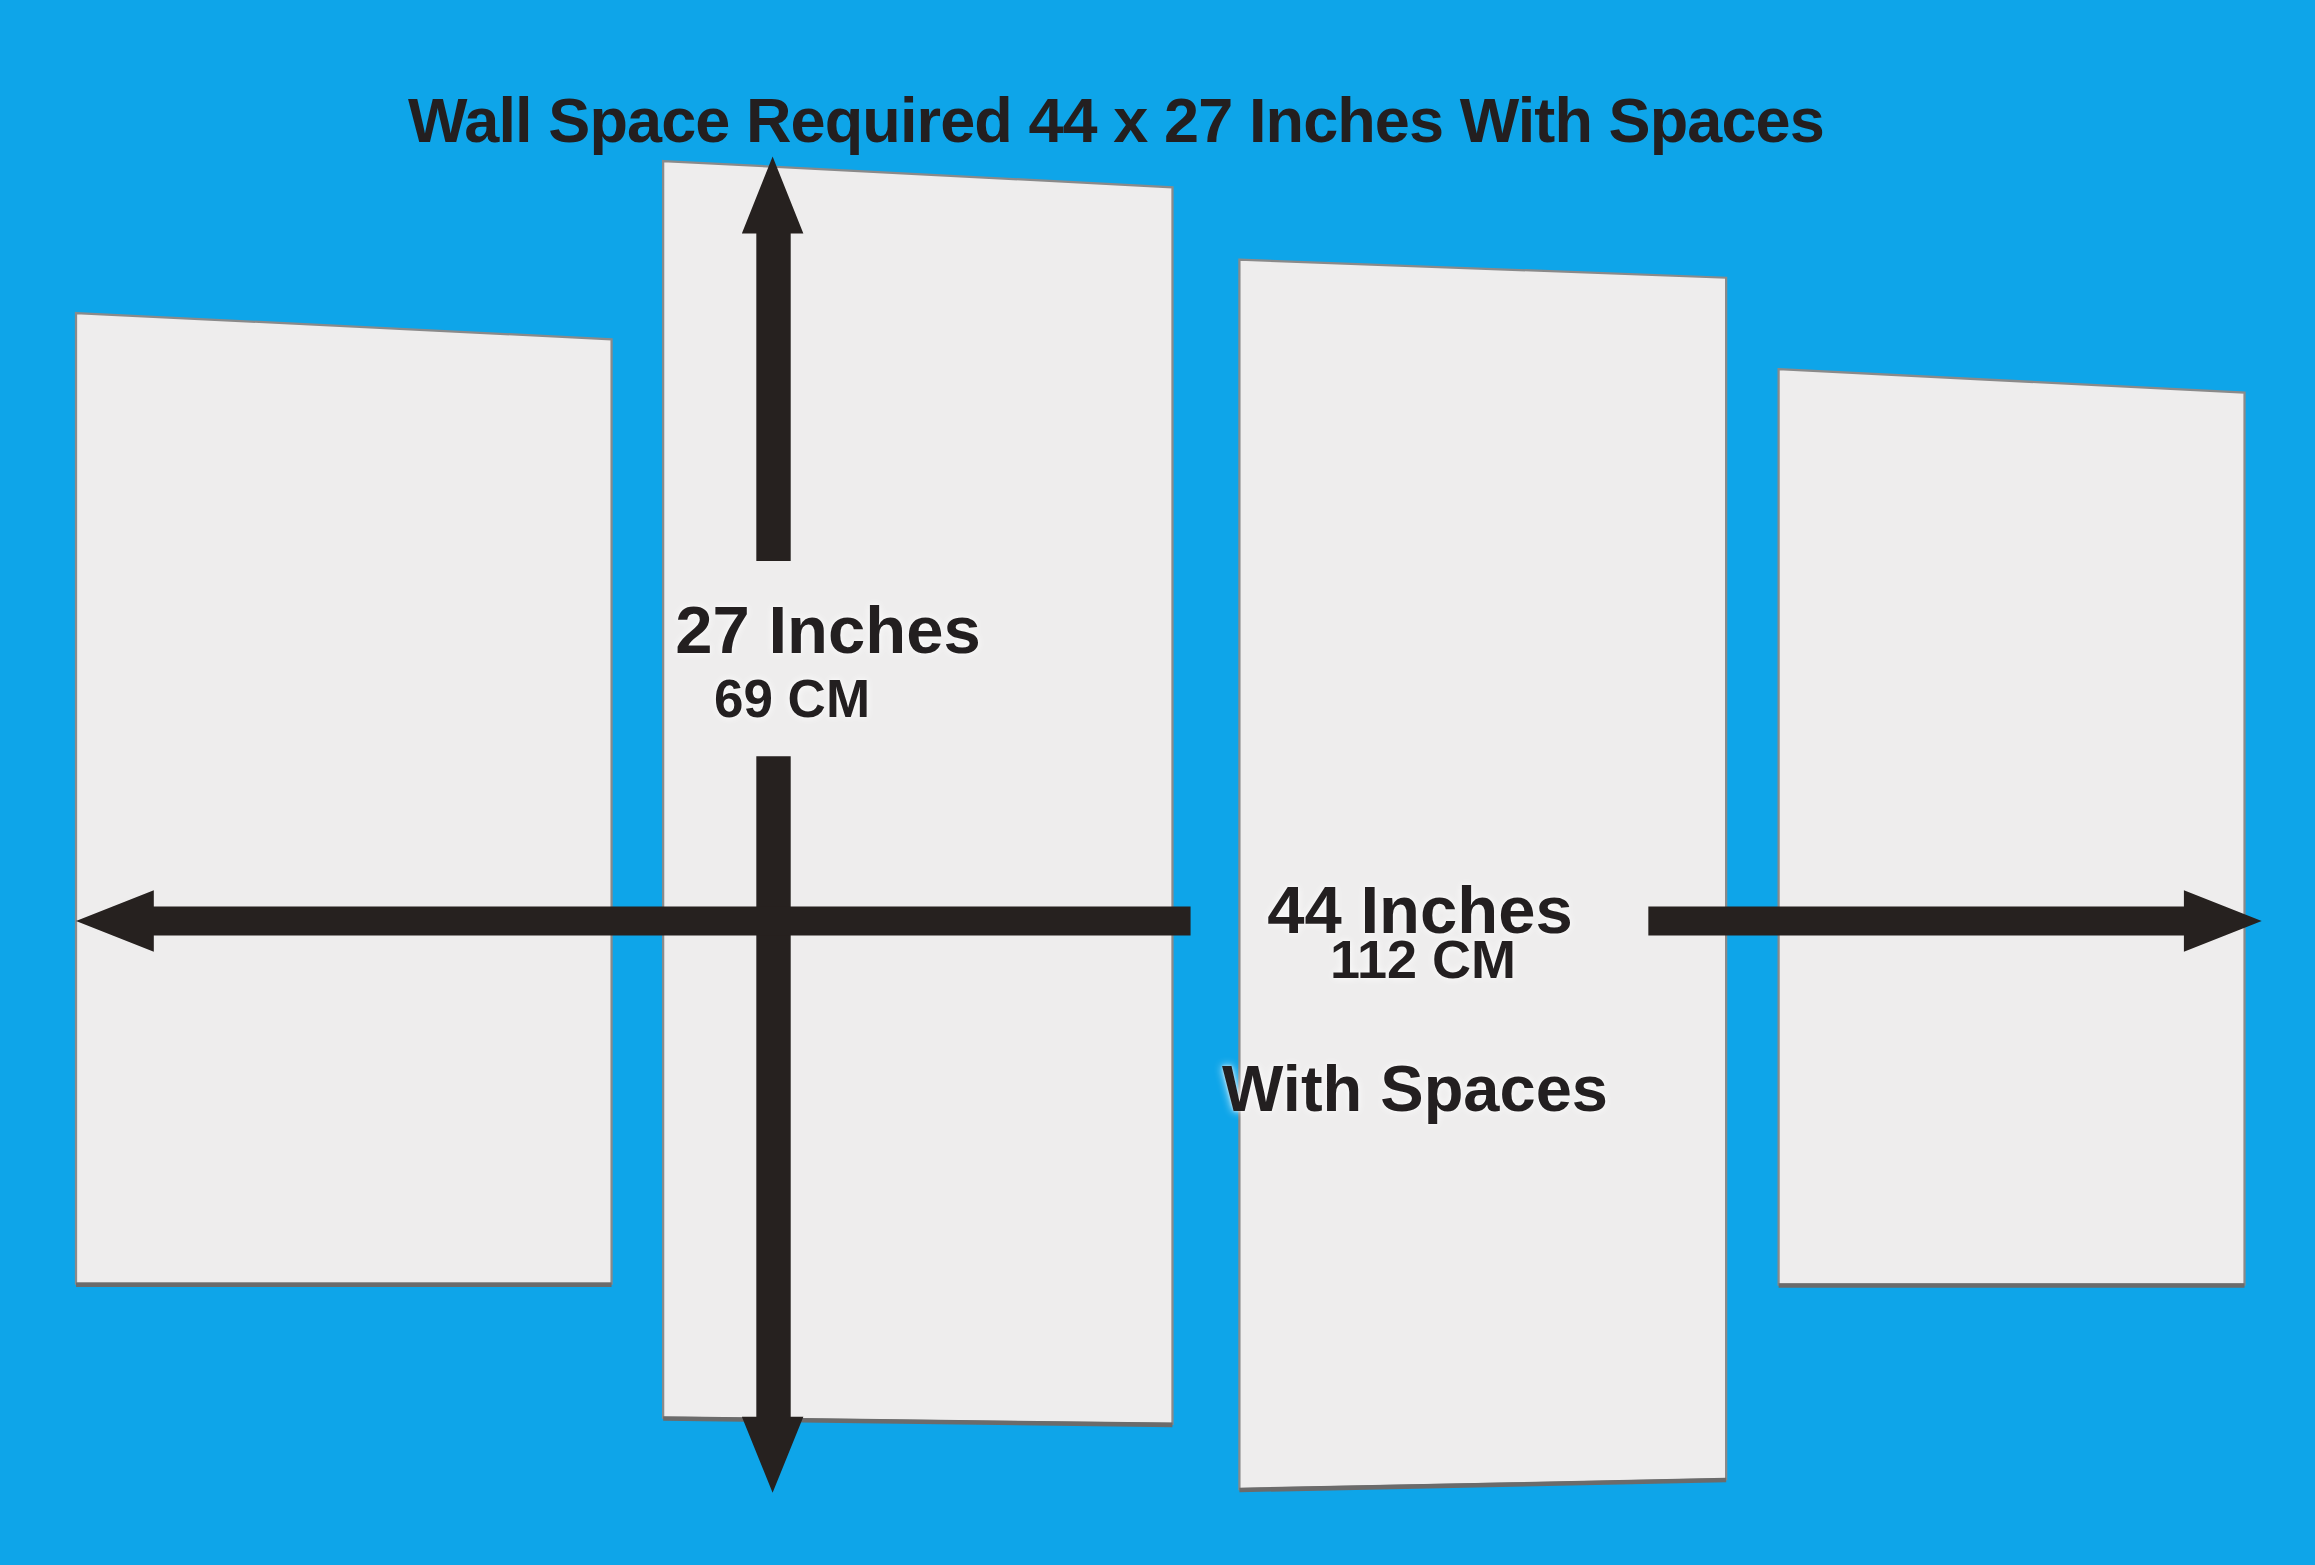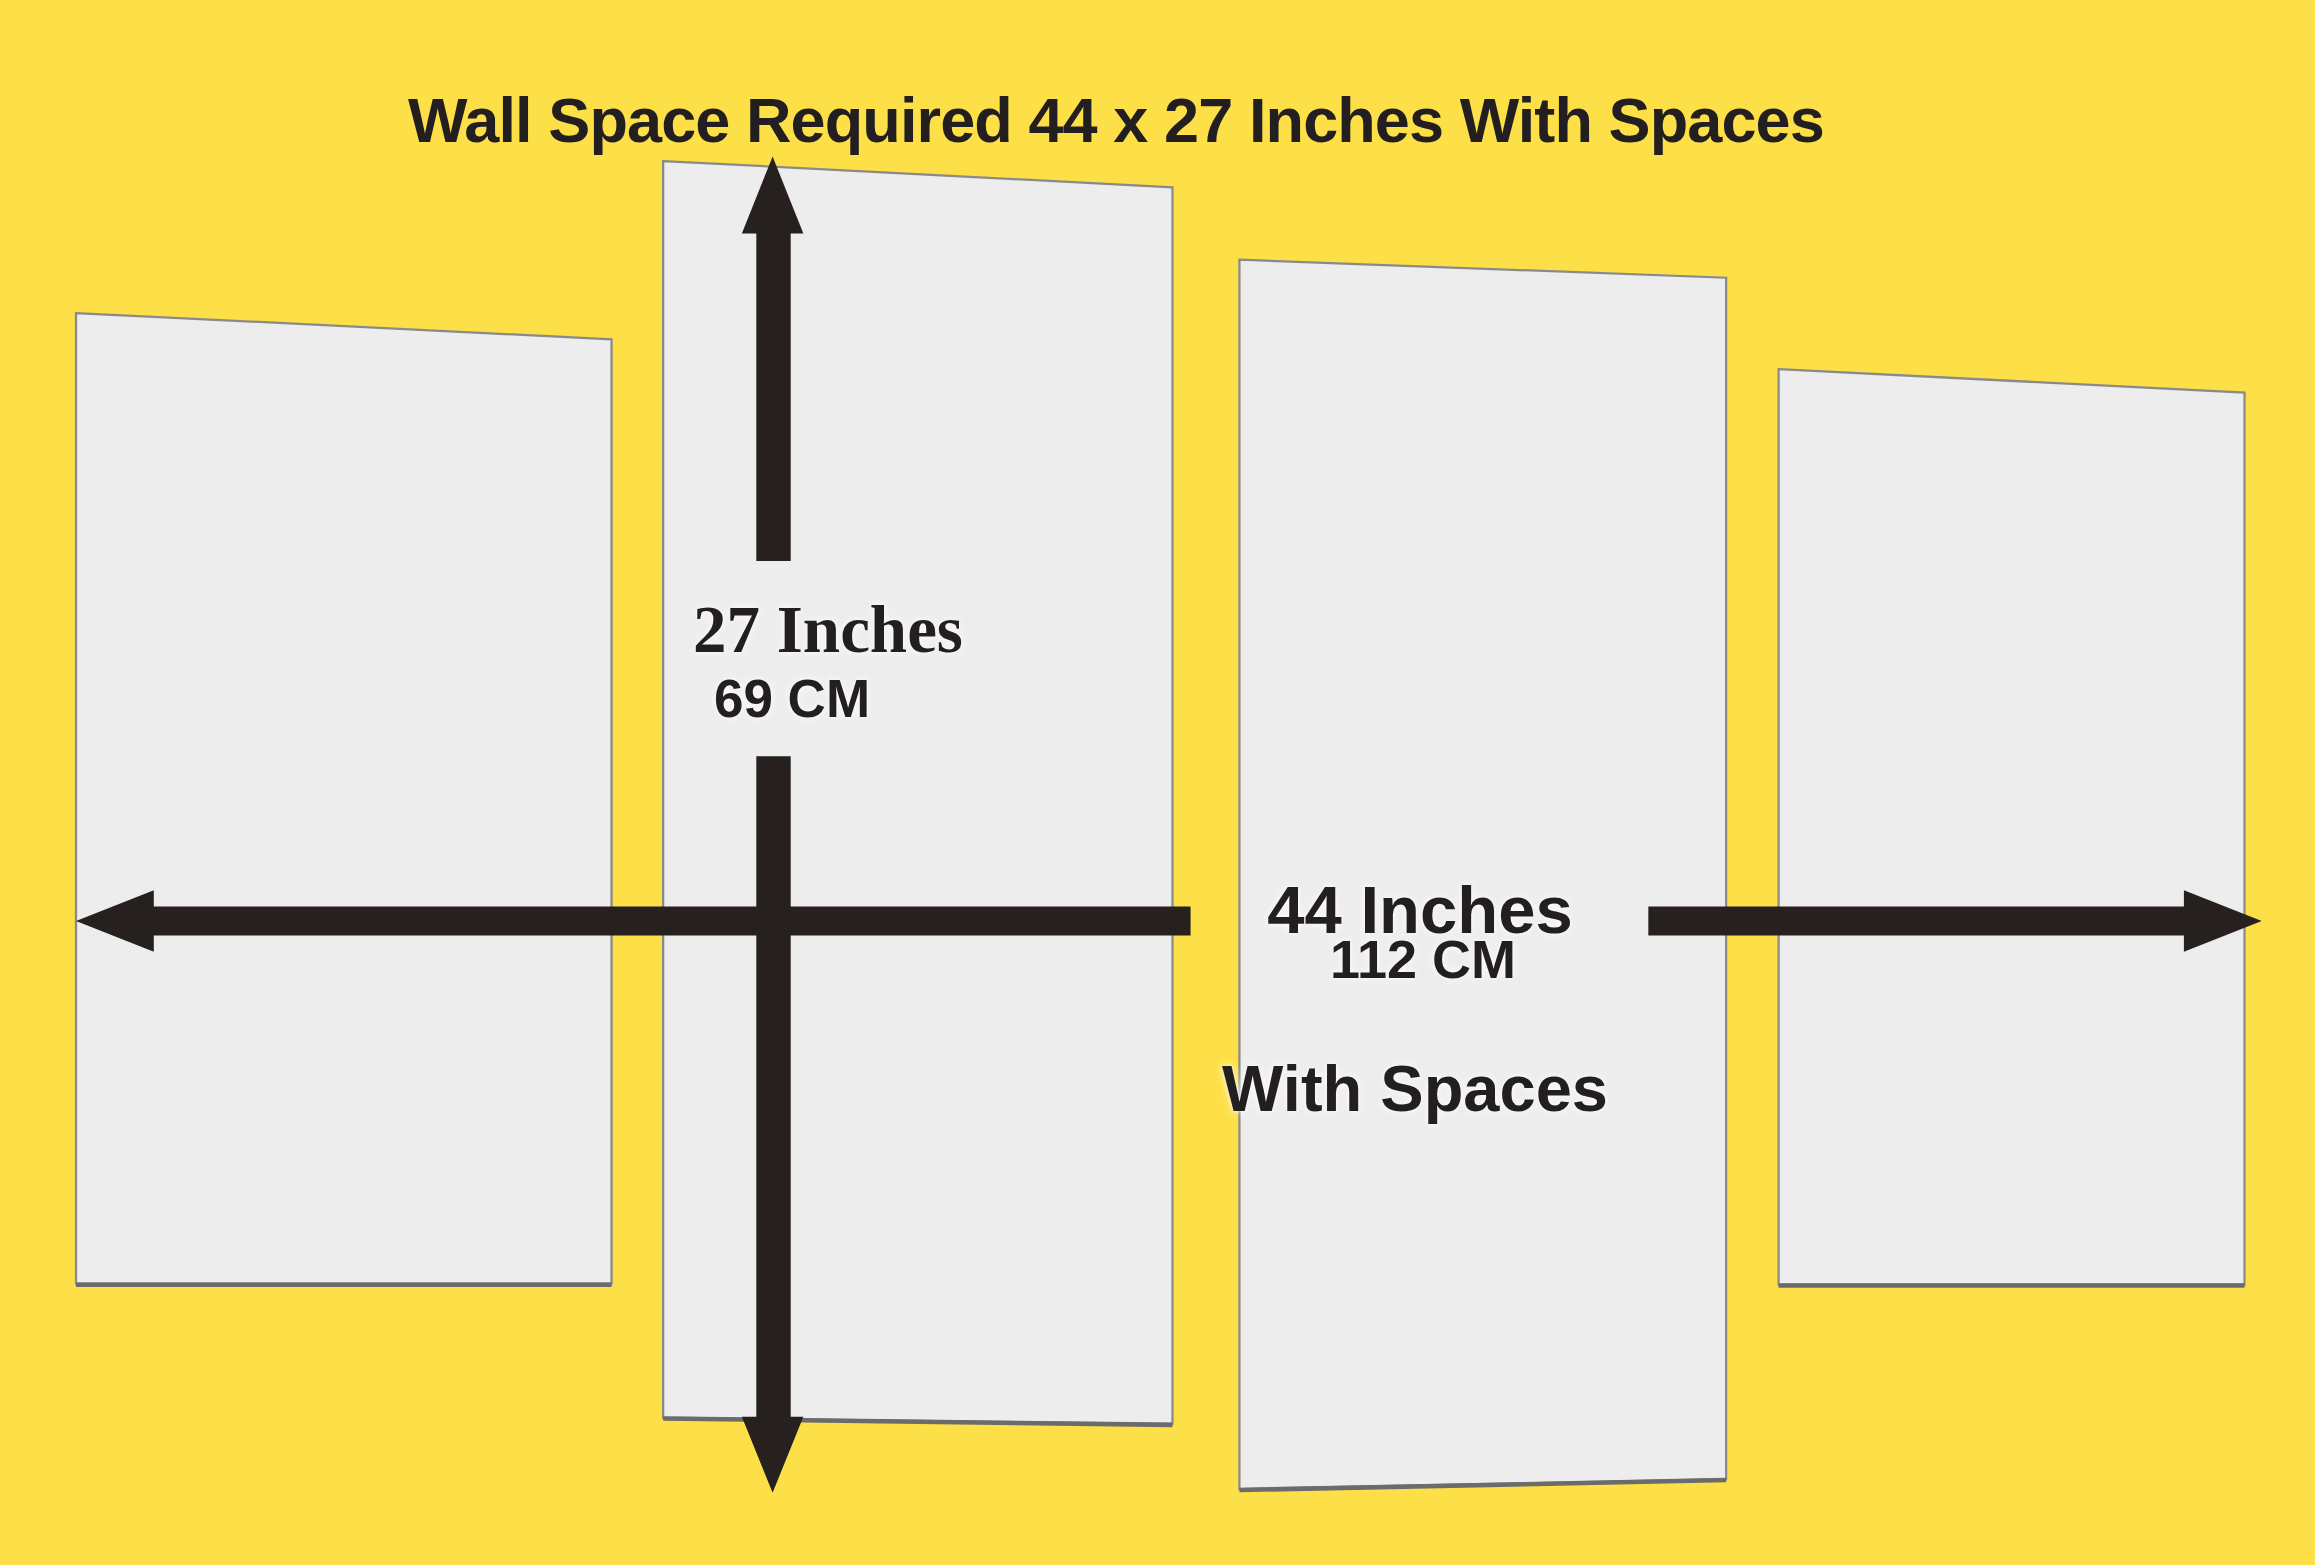--- a/index.html
+++ b/index.html
@@ -1,20 +1,20 @@
 <!DOCTYPE html>
 <html style="font-size:14.5px"><head>
 <meta charset="utf-8">
 <style>
   html, body { margin: 0; padding: 0; background: #ffffff; }
   .stage {
     position: relative;
     width: 2316px;
     height: 1566px;
-    background: #fde047;
+    background: #0ea5e9;
     overflow: hidden;
     font-family: "Liberation Sans", sans-serif;
   }
   .diagram-svg {
     position: absolute;
     left: 0; top: 0;
     width: 2316px; height: 1566px;
   }
   .label {
     position: absolute;
@@ -24,21 +24,21 @@
     white-space: nowrap;
     line-height: 1;
     text-shadow: 0 0 9px rgba(255,255,255,0.9), 0 0 2.7px rgba(255,255,255,0.6);
   }
   .title {
     left: 1116px; top: 120px;
     font-size: 63px;
     letter-spacing: -0.9px;
     text-shadow: none;
   }
-  .v-line1 { left: 828px; top: 629px; font-size: 67px; font-family: Liberation Serif, serif; }
+  .v-line1 { left: 828px; top: 629px; font-size: 67px; }
   .v-line2 { left: 792px; top: 698px; font-size: 53px; }
   .h-line1 { left: 1420px; top: 885px; font-size: 67px; margin-top: 24px; }
   .h-line2 { left: 1423px; top: 959px; font-size: 54px; }
   .h-note  { left: 1415px; top: 1088px; font-size: 65px; text-align: right; }
 </style>
 </head>
 <body>
 
 <div class="stage">
 

